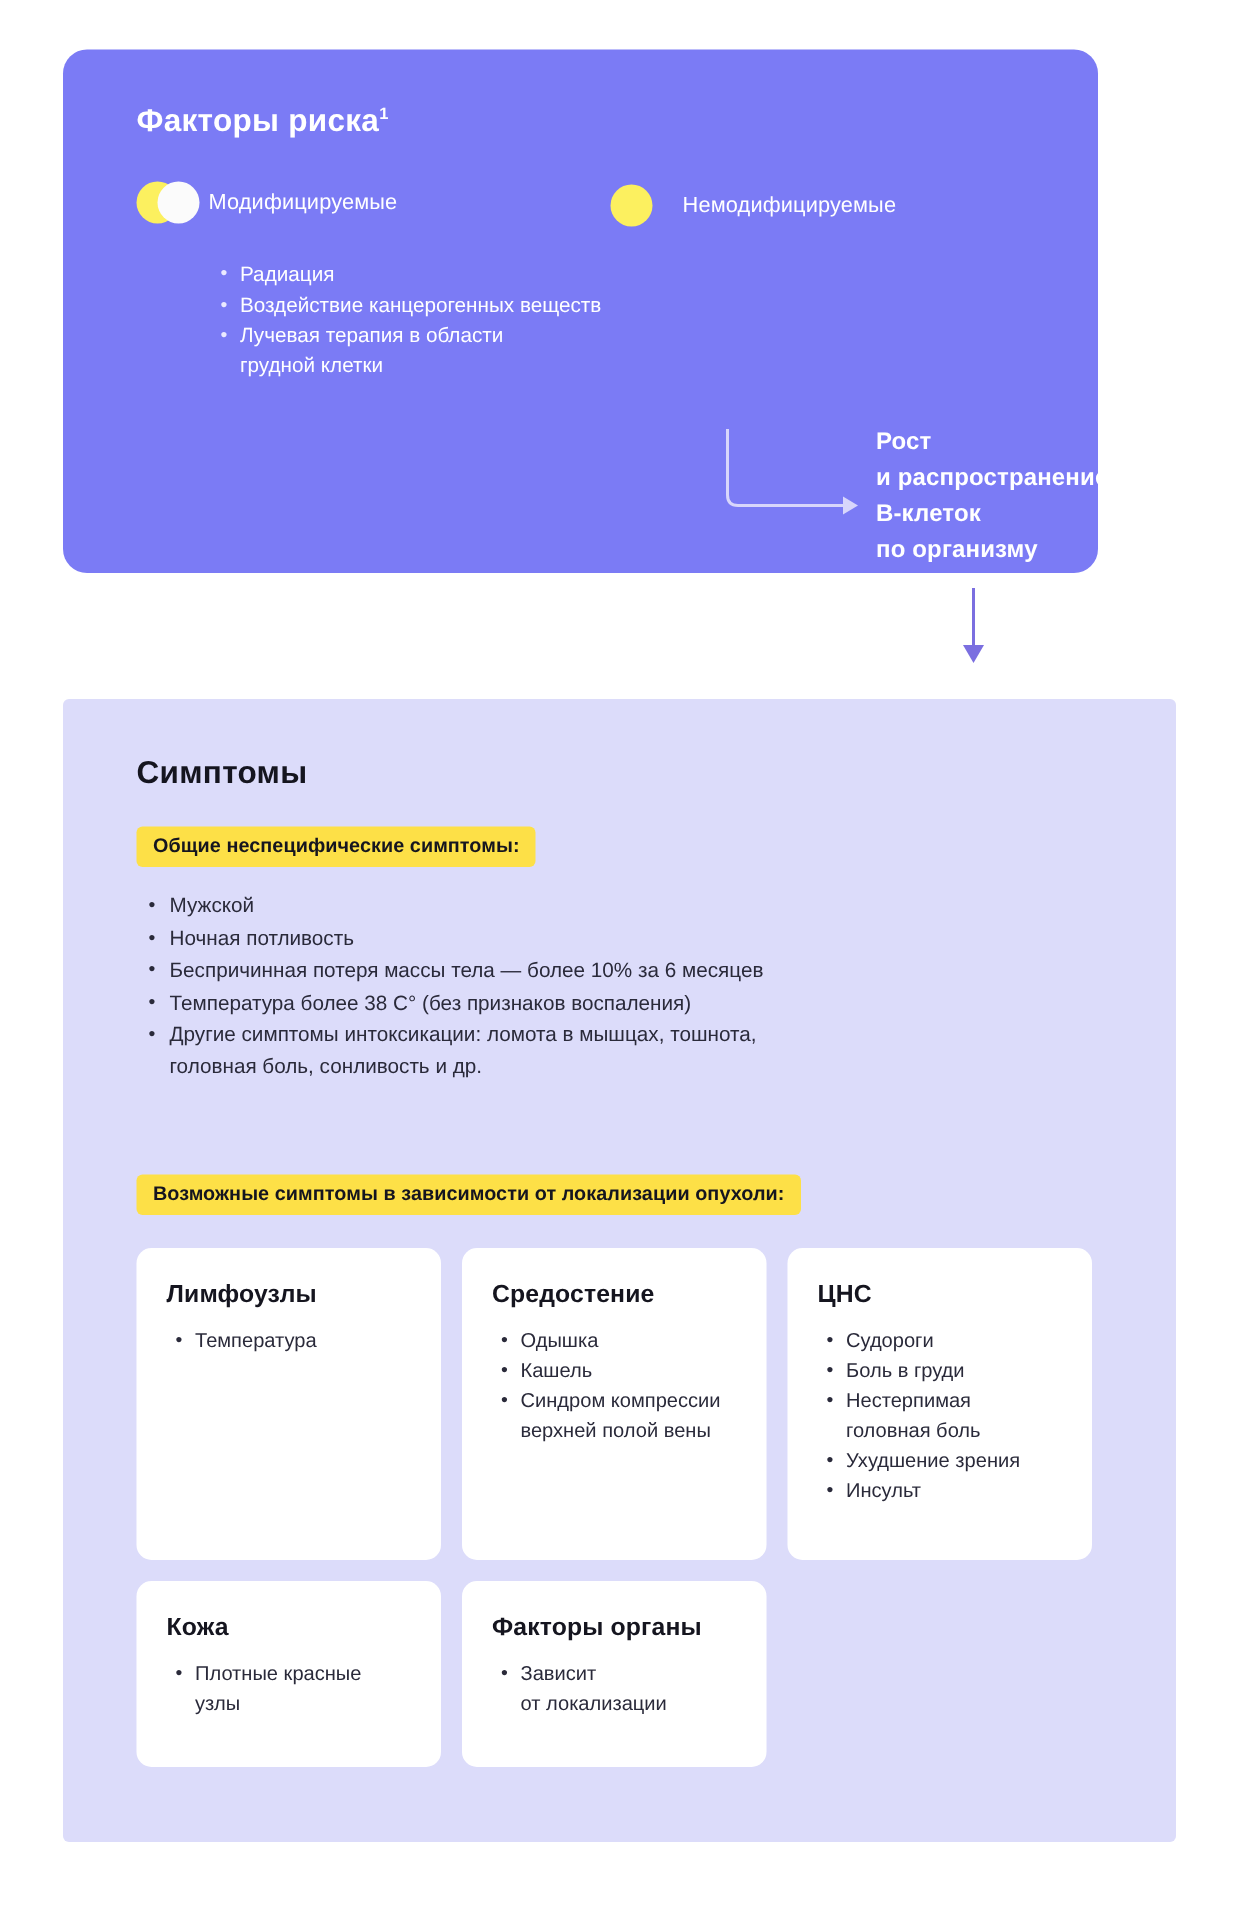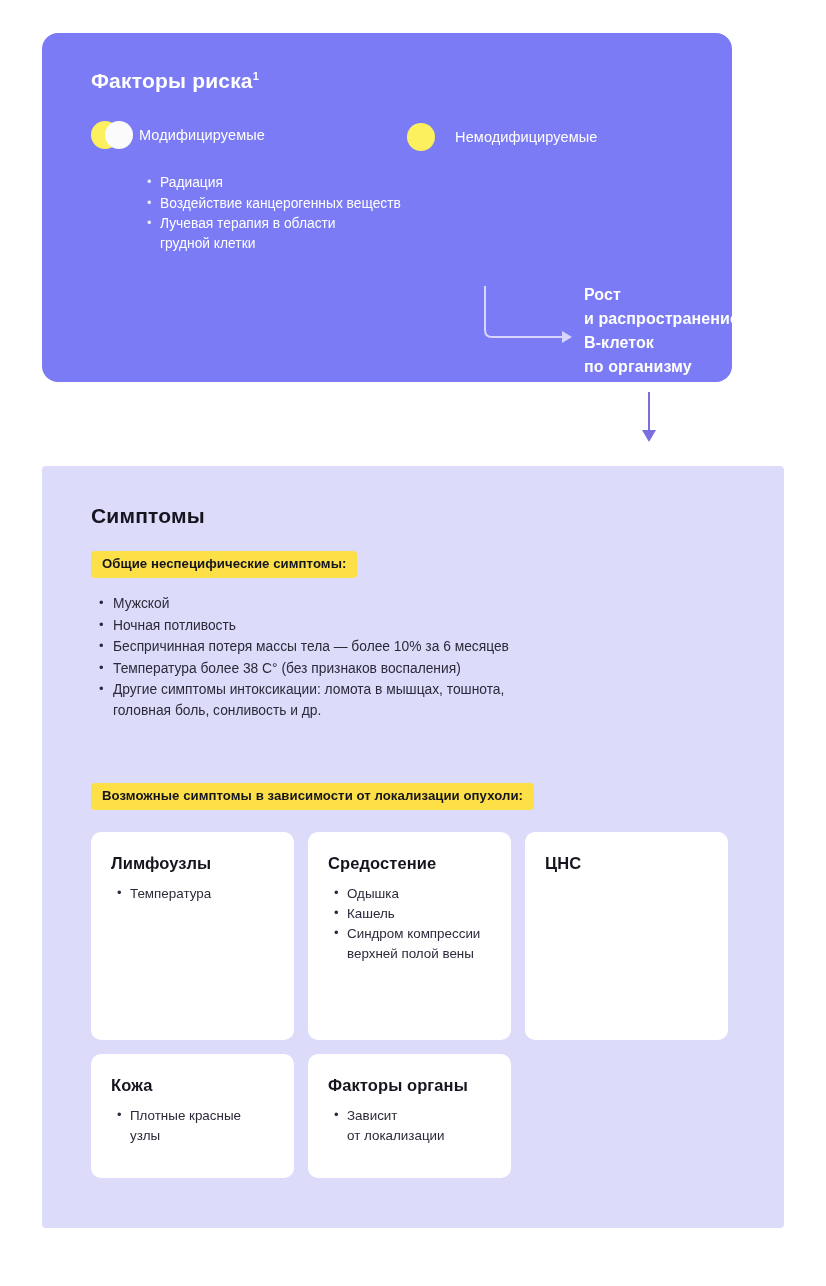--- a/index.html
+++ b/index.html
@@ -352,20 +352,27 @@
         <div class="card-title">Средостение</div>
         <ul class="card-list">
           <li>Одышка</li>
           <li>Кашель</li>
           <li>Синдром компрессии<br>верхней полой вены</li>
         </ul>
       </div>
 
       <div class="info-card tall">
         <div class="card-title">ЦНС</div>
+        <ul class="card-list">
+          <li>Судороги</li>
+          <li>Боль в груди</li>
+          <li>Нестерпимая<br>головная боль</li>
+          <li>Ухудшение зрения</li>
+          <li>Инсульт</li>
+        </ul>
       </div>
 
       <div class="info-card short">
         <div class="card-title">Кожа</div>
         <ul class="card-list">
           <li>Плотные красные<br>узлы</li>
         </ul>
       </div>
 
       <div class="info-card short">

